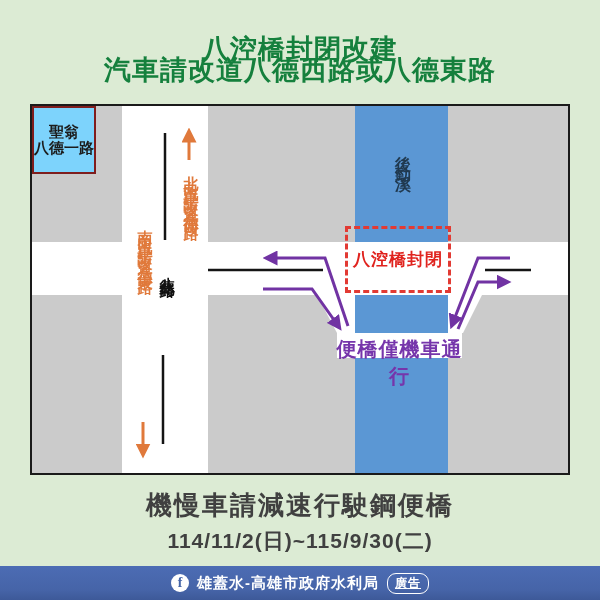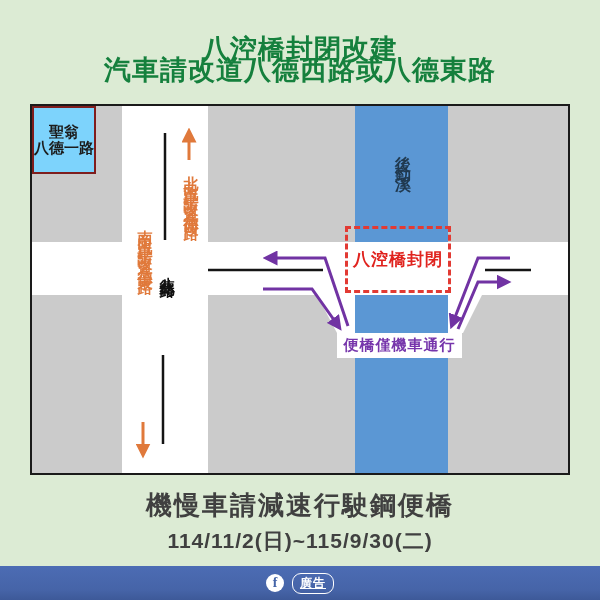--- a/index.html
+++ b/index.html
@@ -42,21 +42,21 @@
   #detourN{left:149px;top:58px;font-size:15px;letter-spacing:5px;color:#e0793b;}
   #detourS{left:103px;top:112px;font-size:15px;letter-spacing:5px;color:#e0793b;}
   #riverName{left:360px;top:37px;font-size:16px;letter-spacing:10px;color:#20394f;}
   #closureBox{
     position:absolute;left:313px;top:120px;width:100px;height:61px;
     border:3px dashed #e23a33;display:flex;align-items:center;justify-content:center;
   }
   #closureBox span{color:#e0231e;font-size:17px;font-weight:bold;letter-spacing:1px;}
   #tempBridge{
     position:absolute;left:303px;top:230px;width:129px;text-align:center;
-    font-size:15px;font-weight:bold;color:#7635ab;letter-spacing:1px;
+    font-size:20px;font-weight:bold;color:#7635ab;letter-spacing:1px;
   }
 
   
   .notice{position:absolute;left:0;width:600px;text-align:center;color:#404040;font-weight:bold;}
   #notice1{top:488px;font-size:26px;letter-spacing:2px;}
   #noticeDate{top:527px;font-size:21px;letter-spacing:1px;}
 
   
   #footer{
     position:absolute;left:0;top:566px;width:600px;height:34px;
@@ -128,14 +128,15 @@
   </div>
 
   <div id="tempBridge">便橋僅機車通行</div>
 </div>
 
 <div class="notice" id="notice1">機慢車請減速行駛鋼便橋</div>
 <div class="notice" id="noticeDate">114/11/2(日)~115/9/30(二)</div>
 
 <div id="footer">
   <div id="fbicon">f</div>
+  <div id="brand">雄蓋水-高雄市政府水利局</div>
   <div id="adBadge">廣告</div>
 </div>
 
 </body></html>

